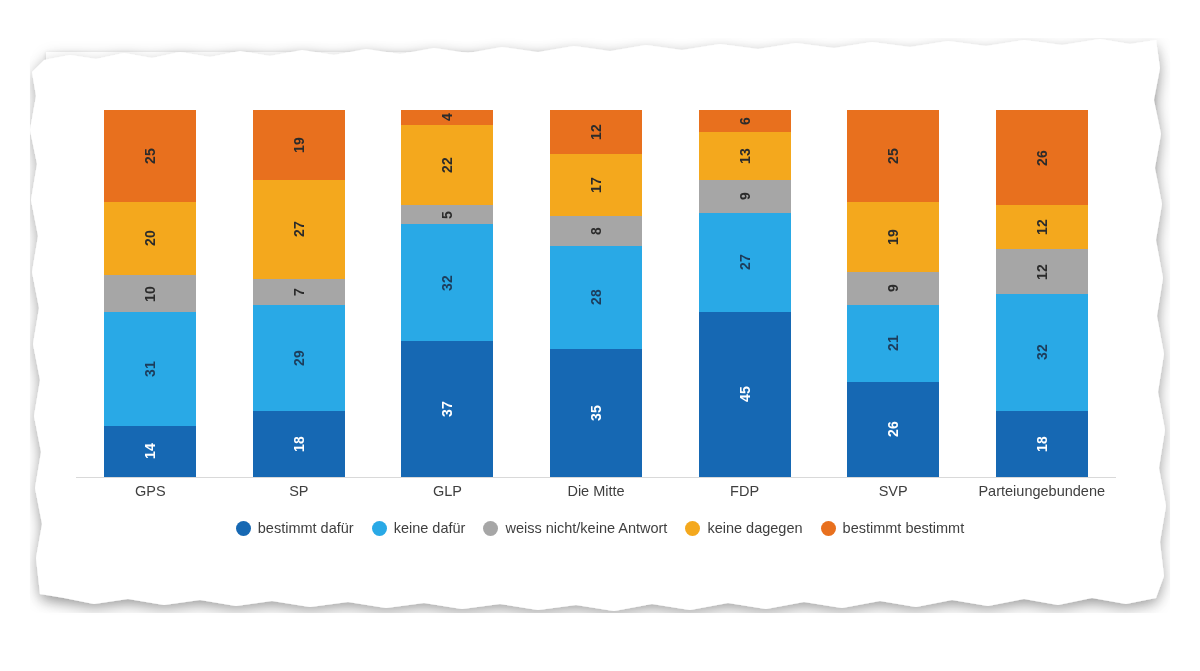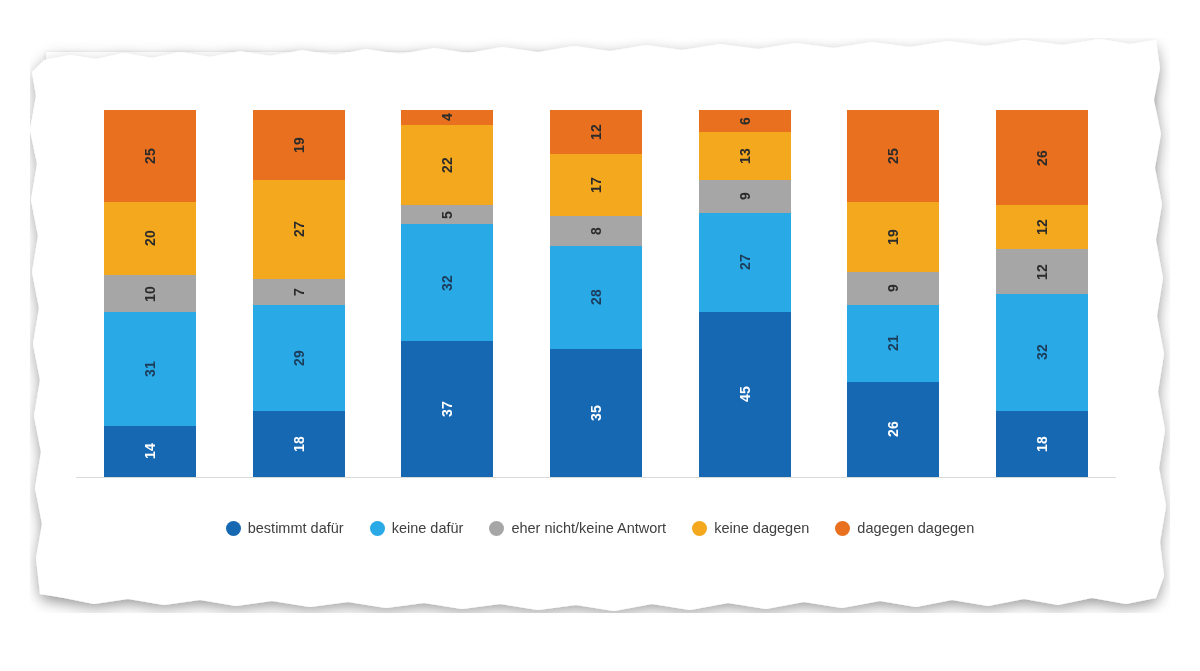--- a/index.html
+++ b/index.html
@@ -118,21 +118,21 @@
 
   
   .legend {
     position: absolute;
     left: 0;
     top: 520px;
     width: 1200px;
     display: flex;
     justify-content: center;
     align-items: center;
-    gap: 8px;
+    gap: 0;
   }
   .legend-item {
     display: flex;
     align-items: center;
     margin: 0 9px;
   }
   .legend-dot {
     width: 15px;
     height: 15px;
     border-radius: 50%;
@@ -309,38 +309,47 @@
             </div>
             <div class="seg" style="background: rgb(22, 104, 179); height: 66.06px;">
               <span class="seg-label light" style="color: rgb(255, 255, 255);">18</span>
             </div>
           </div>
         </div>
       </div>
 
     <div class="axis-line"></div>
 
+    <div class="cat-labels" id="cat-labels">
+        <div class="cat-label" style="color: rgb(63, 63, 63);">GPS</div>
+        <div class="cat-label" style="color: rgb(63, 63, 63);">SP</div>
+        <div class="cat-label" style="color: rgb(63, 63, 63);">GLP</div>
+        <div class="cat-label" style="color: rgb(63, 63, 63);">Die Mitte</div>
+        <div class="cat-label" style="color: rgb(63, 63, 63);">FDP</div>
+        <div class="cat-label" style="color: rgb(63, 63, 63);">SVP</div>
+        <div class="cat-label" style="color: rgb(63, 63, 63);">Parteiungebundene</div>
+      </div>
 
     <div class="legend" id="legend">
         <div class="legend-item">
           <span class="legend-dot" style="background: rgb(22, 104, 179);"></span>
           <span class="legend-text">bestimmt dafür</span>
         </div>
         <div class="legend-item">
           <span class="legend-dot" style="background: rgb(41, 169, 230);"></span>
           <span class="legend-text">keine dafür</span>
         </div>
         <div class="legend-item">
           <span class="legend-dot" style="background: rgb(166, 166, 166);"></span>
-          <span class="legend-text">eher nicht/keine Antwort</span>
+          <span class="legend-text">weiss nicht/keine Antwort</span>
         </div>
         <div class="legend-item">
           <span class="legend-dot" style="background: rgb(244, 168, 29);"></span>
           <span class="legend-text">keine dagegen</span>
         </div>
         <div class="legend-item">
           <span class="legend-dot" style="background: rgb(232, 112, 30);"></span>
-          <span class="legend-text">dagegen dagegen</span>
+          <span class="legend-text">bestimmt bestimmt</span>
         </div>
       </div>
 
   </div>
 </div>
 
 </body></html>

